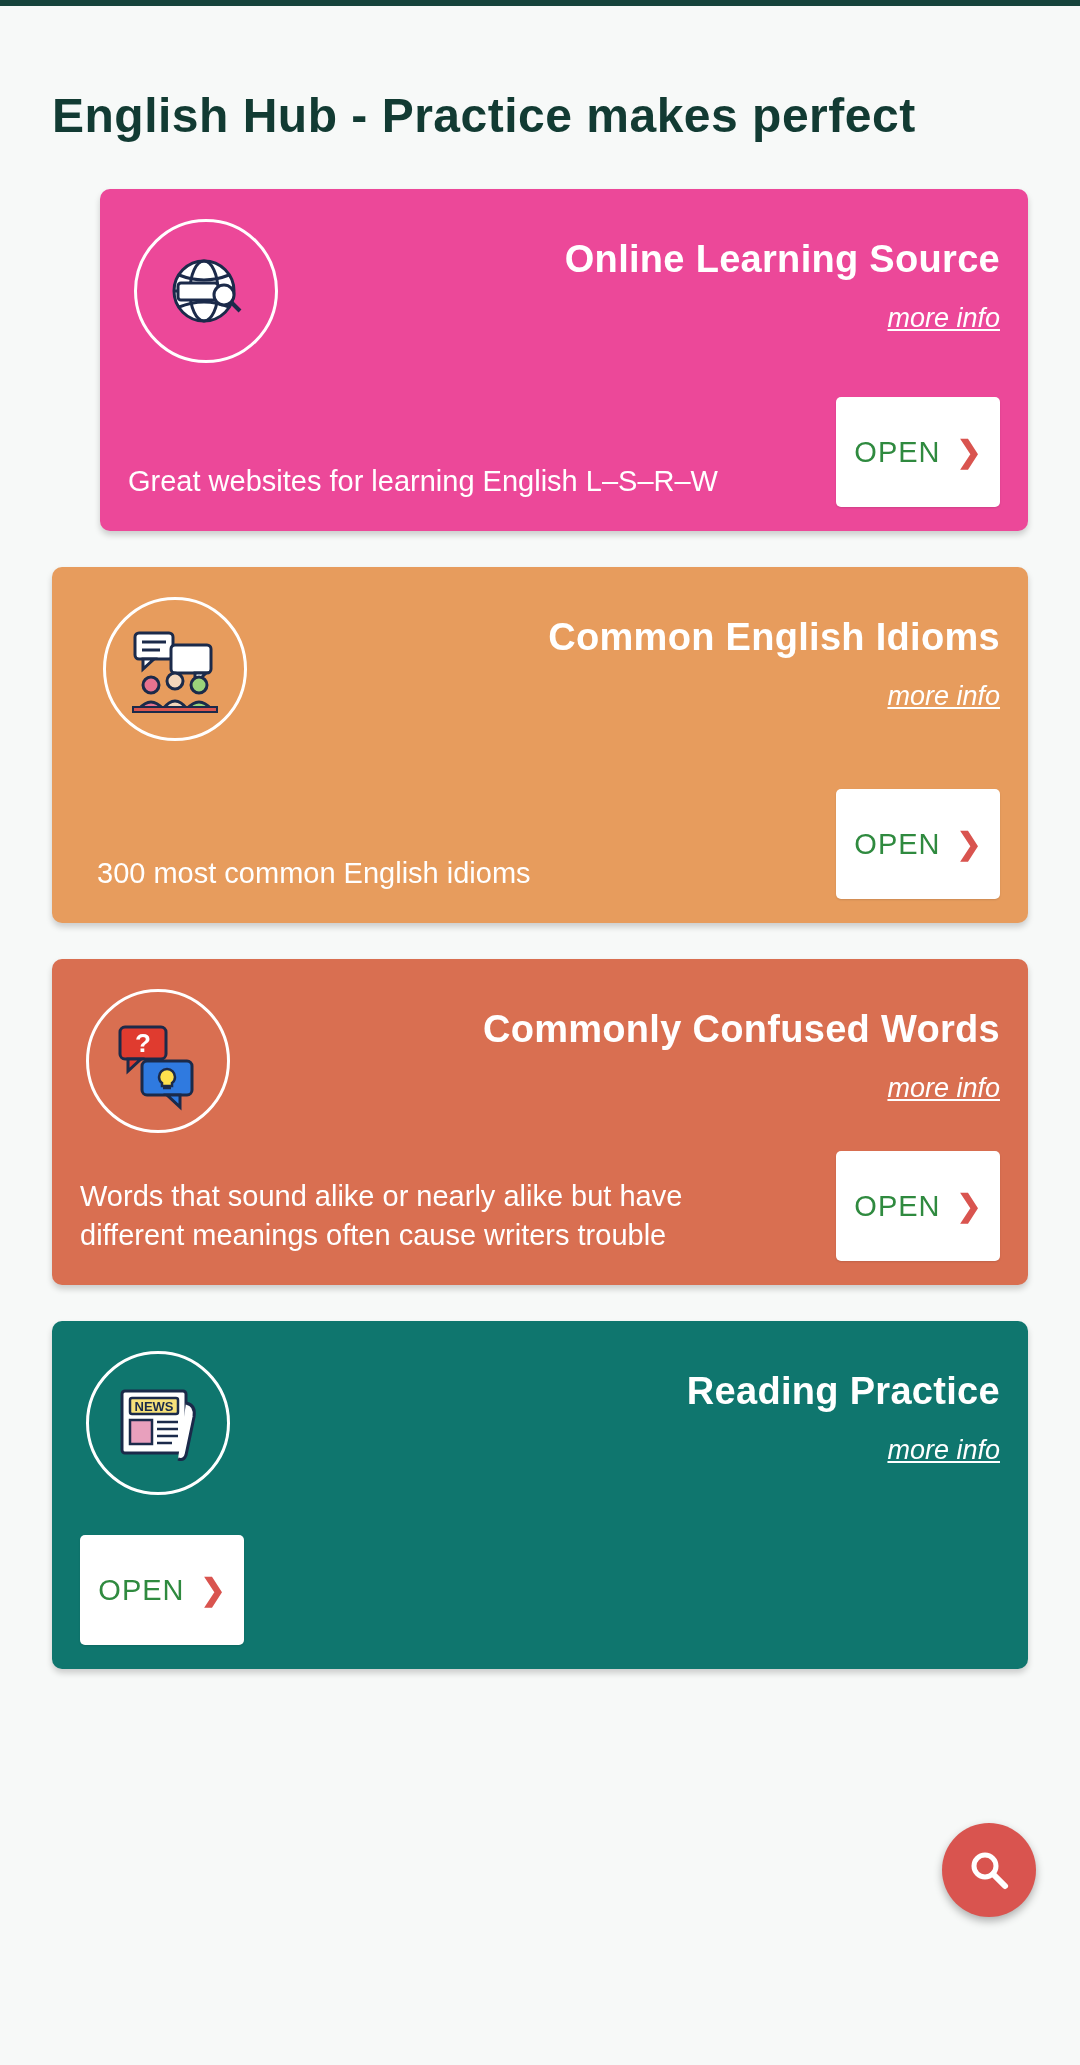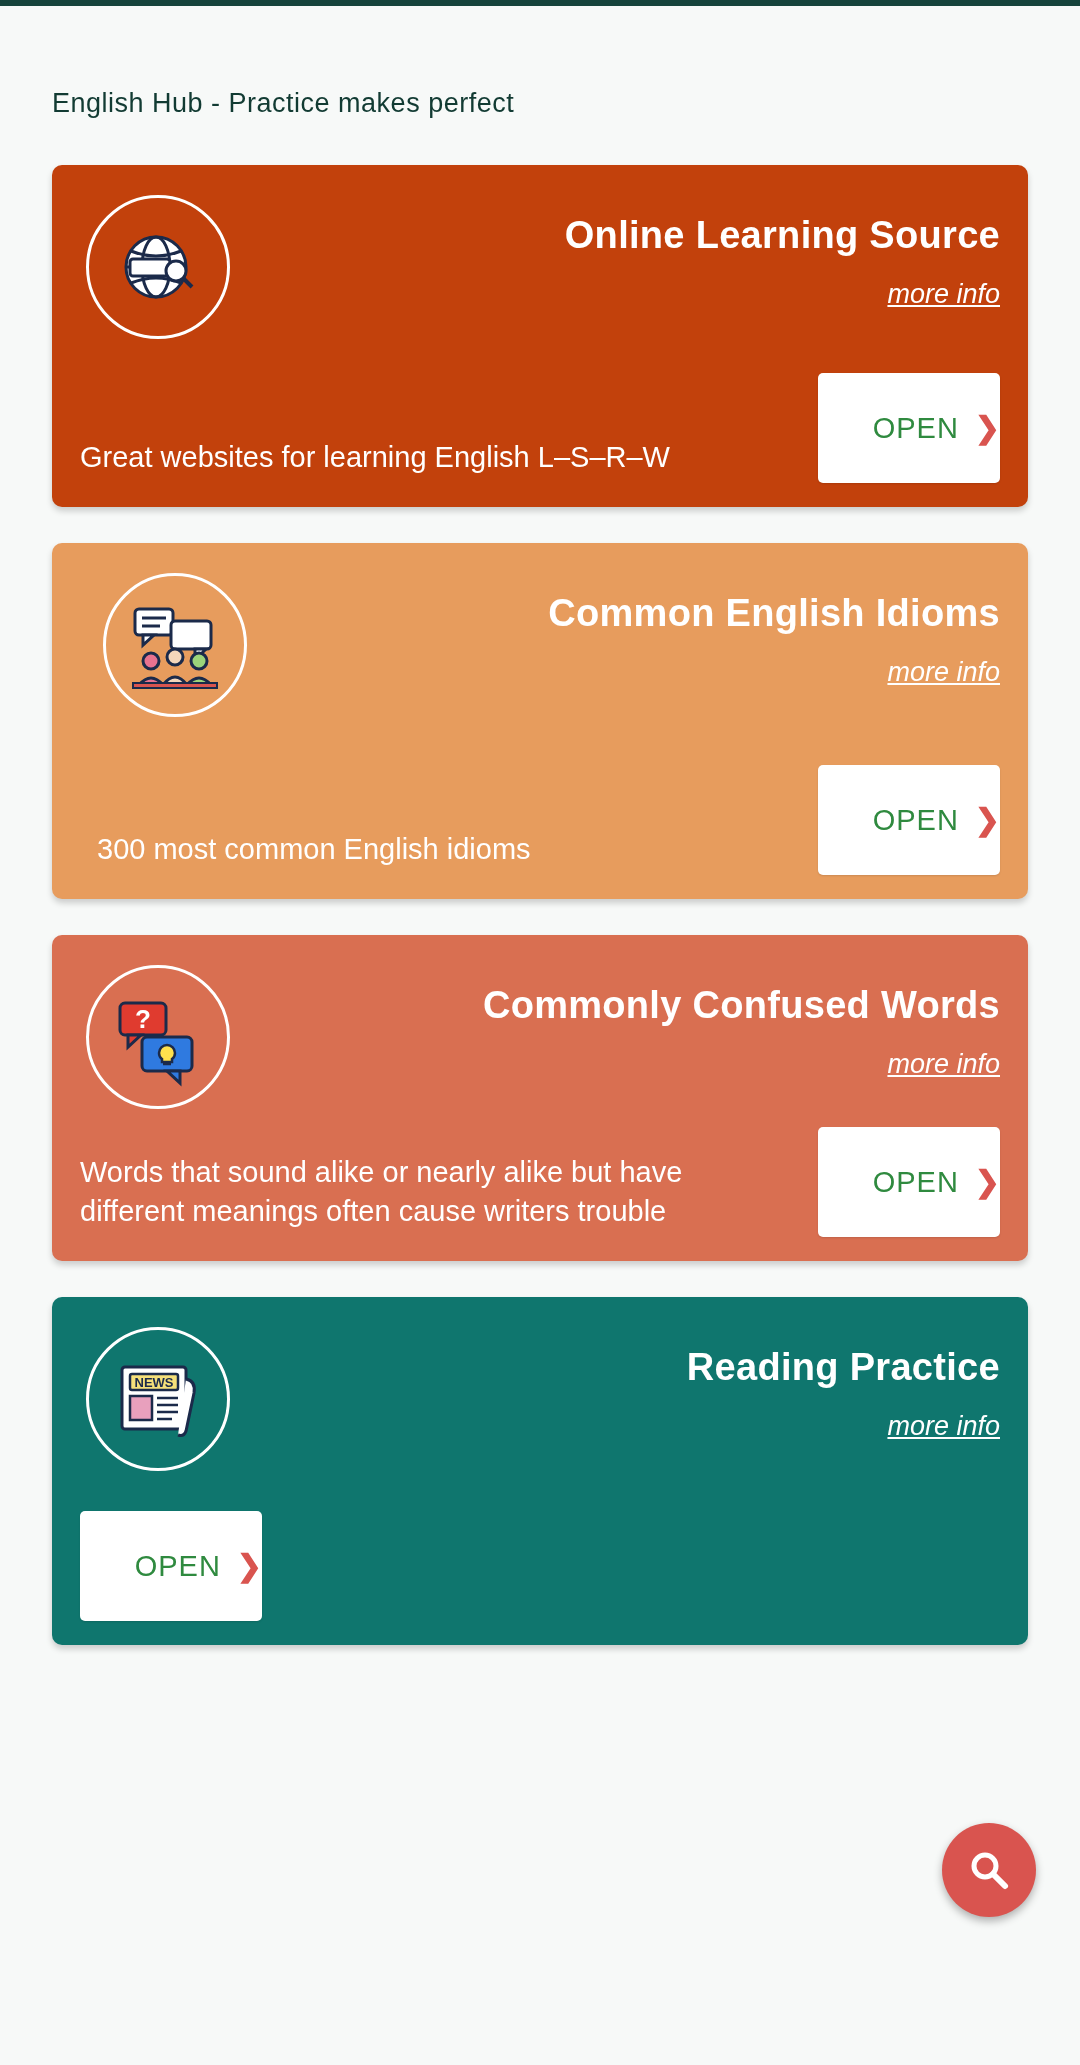--- a/index.html
+++ b/index.html
@@ -12,22 +12,22 @@
   }
   .top-bar {
     height: 6px;
     width: 100%;
     background: #16443c;
   }
   .page {
     padding: 0 52px;
   }
   .page-title {
-    font-size: 27px;
-    font-weight: normal;
+    font-size: 48px;
+    font-weight: bold;
     color: #123b33;
     letter-spacing: 0.5px;
     margin-top: 82px;
     margin-bottom: 46px;
   }
   .card {
     position: relative;
     border-radius: 10px;
     box-shadow: 0 4px 6px rgba(0,0,0,0.18);
     margin-bottom: 36px;
@@ -83,25 +83,25 @@
     font-size: 29px;
     color: #ffffff;
     line-height: 1.35;
     max-width: 620px;
     padding-bottom: 6px;
   }
   .open-btn {
     flex: 0 0 auto;
     background: #ffffff;
     border-radius: 5px;
-    width: 182px;
+    width: 164px;
     height: 110px;
     display: flex;
     align-items: center;
-    justify-content: flex-end;
+    justify-content: center;
     gap: 16px;
     cursor: pointer;
     box-shadow: 0 1px 2px rgba(0,0,0,0.12);
   }
   .open-label {
     font-size: 29px;
     color: #2f8a3f;
     letter-spacing: 1px;
   }
   .arrow {
@@ -133,21 +133,21 @@
   svg { display: block; }
 </style>
 </head>
 <body>
 
 <div class="top-bar"></div>
 
 <div class="page">
   <div class="page-title">English Hub - Practice makes perfect</div>
 
-  <div class="card card-1" style="background:#c2410c;">
+  <div class="card card-1" style="background:#ec4899;margin-left:48px;">
     <div class="card-head">
       <div class="avatar">
         <svg width="96" height="96" viewBox="0 0 96 96">
           <circle cx="46" cy="48" r="30" fill="#ffffff" stroke="#1b2a4a" stroke-width="3"></circle>
           <ellipse cx="46" cy="48" rx="14" ry="30" fill="none" stroke="#1b2a4a" stroke-width="3"></ellipse>
           <line x1="16" y1="48" x2="76" y2="48" stroke="#1b2a4a" stroke-width="3"></line>
           <path d="M21 32 Q46 42 71 32" fill="none" stroke="#1b2a4a" stroke-width="3"></path>
           <path d="M21 64 Q46 54 71 64" fill="none" stroke="#1b2a4a" stroke-width="3"></path>
           <rect x="20" y="40" width="40" height="17" rx="3" fill="#ffffff" stroke="#1b2a4a" stroke-width="3"></rect>
           <circle cx="66" cy="52" r="10" fill="#ffffff" stroke="#1b2a4a" stroke-width="3"></circle>

